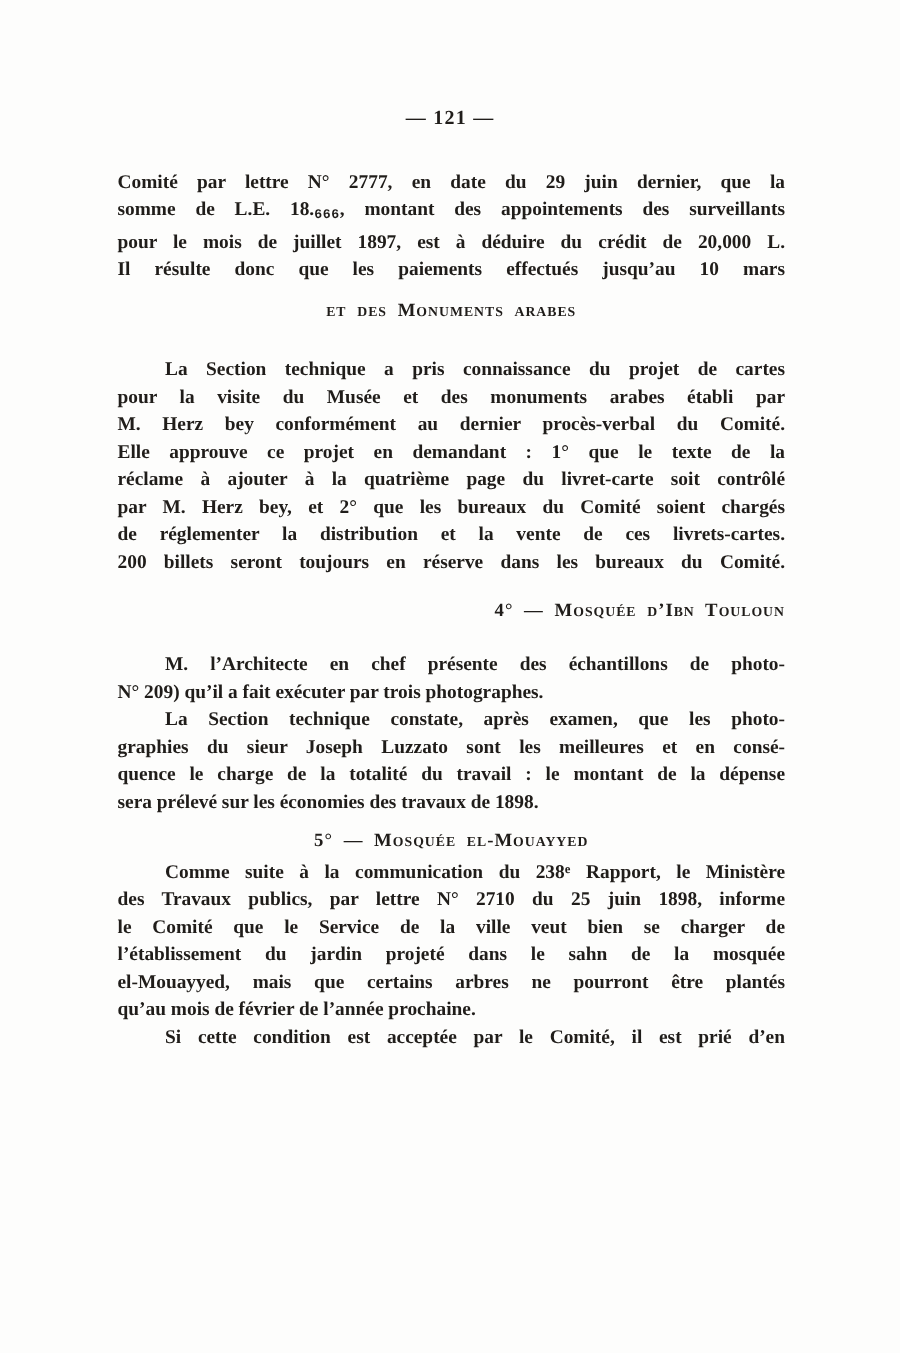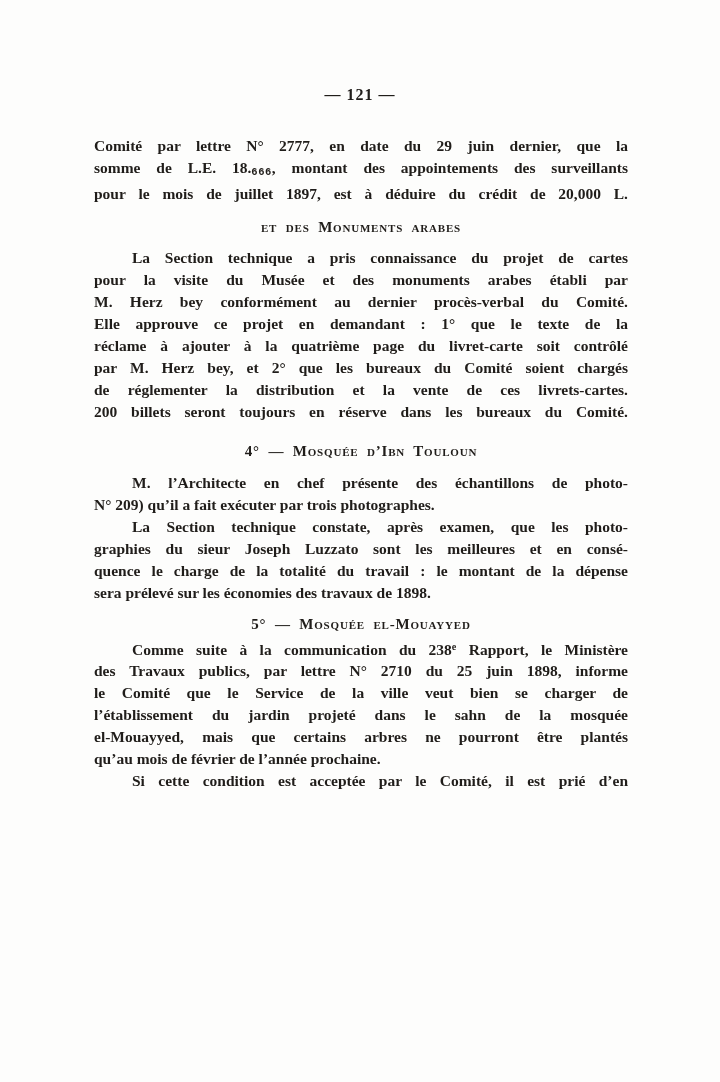--- a/index.html
+++ b/index.html
@@ -45,22 +45,22 @@
     margin: 0;
     text-align: center;
     font-size: 15px;
     line-height: 22.5px;
     font-variant: small-caps;
     letter-spacing: 0.8px;
     word-spacing: 4px;
     font-weight: 700;
   }
   .h3 { margin-top: 11px; }
-  .p2 { margin-top: 8px; font-family: Liberation Serif, serif; }
-  .h4 { margin-top: 17px; margin-bottom: 10px; }
+  .p2 { margin-top: 24px; font-family: Liberation Serif, serif; }
+  .h4 { margin-top: 17px; margin-bottom: 21px; text-align: right; }
   .h5 { margin-top: 9px; }
   .seg-sub {
     font-size: 68%;
     vertical-align: -0.22em;
     letter-spacing: 0.5px;
     font-family: Liberation Mono, monospace;
   }
   .seg-sup {
     font-size: 66%;
     vertical-align: 0.45em;
@@ -72,20 +72,21 @@
 <div class="sheet">
 
   <div class="page-number">— 121 —</div>
 
   <div class="textblock">
 
     <p class="para p1">
       <span class="line">Comité par lettre N° 2777, en date du 29 juin dernier, que la</span>
       <span class="line"><span>somme de L.E. 18.</span><span class="seg-sub">666</span><span>, montant des appointements des surveillants</span></span>
       <span class="line">pour le mois de juillet 1897, est à déduire du crédit de 20,000 L.</span>
+      <span class="line">Il résulte donc que les paiements effectués jusqu’au 10 mars</span>
     </p>
 
     <div class="heading h3">
       <span style="display:block">et des Monuments arabes</span>
     </div>
 
     <p class="para p2">
       <span class="line ind">La Section technique a pris connaissance du projet de cartes</span>
       <span class="line">pour la visite du Musée et des monuments arabes établi par</span>
       <span class="line">M. Herz bey conformément au dernier procès-verbal du Comité.</span>

